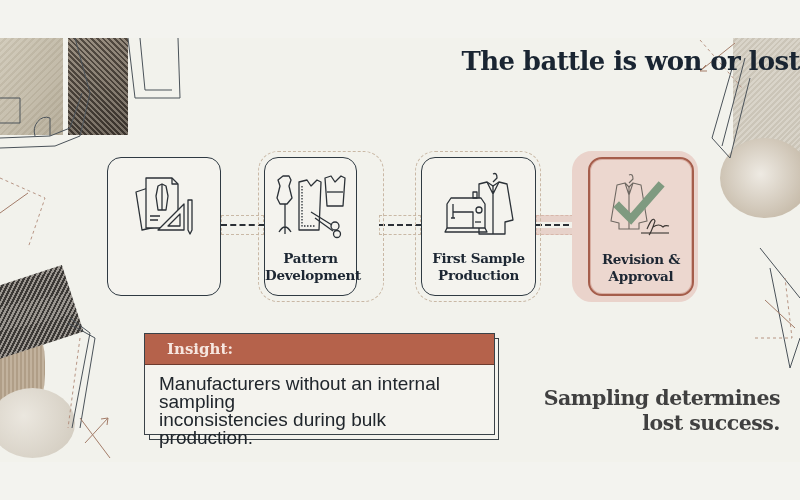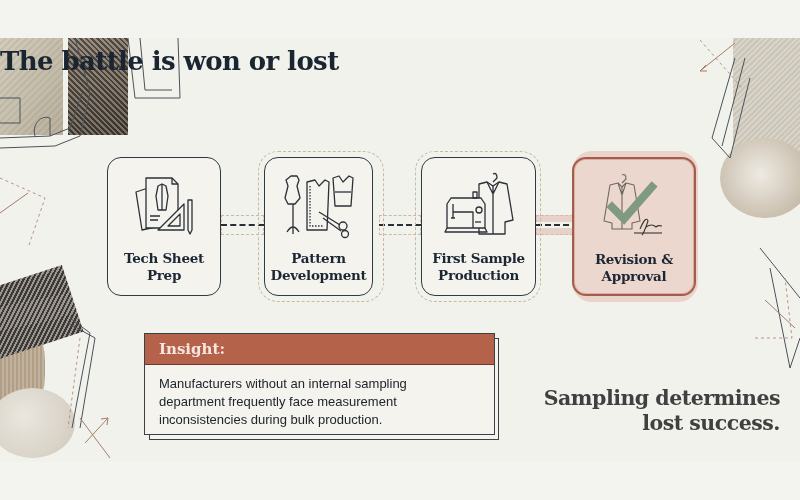--- a/index.html
+++ b/index.html
@@ -24,21 +24,21 @@
   .sw-fluff-l { left: -10px; top: 350px; width: 85px; height: 70px; border-radius: 50%;
     background: radial-gradient(circle at 40% 40%, #ebe7df, #cfc8bb); }
   .sw-twill-r { left: 733px; top: 0; width: 80px; height: 130px;
     background: repeating-linear-gradient(135deg,#d9d4c9 0 2px,#cbc5b8 2px 4px); }
   .sw-fluff-r { left: 720px; top: 100px; width: 90px; height: 80px; border-radius: 50%;
     background: radial-gradient(circle at 45% 45%, #eeeae3, #b9ab96); }
 
   .deco-svg { position: absolute; left: 0; top: 0; width: 800px; height: 424px; pointer-events: none; }
 
   
-  .title { position: absolute; left: 0; top: 7px; width: 800px; text-align: left;
+  .title { position: absolute; left: 0; top: 7px; width: 800px; text-align: right;
     font-family: "DejaVu Serif", serif; font-weight: bold; font-size: 26px; line-height: 33px;
     letter-spacing: -0.6px; color: #1a2532; }
   .title span { display: block; }
 
   
   .connector { position: absolute; height: 20px; top: 177px; }
   .connector .rail { position: absolute; left: 0; right: 0; height: 7px; border: 1px dashed #c9b9a6; }
   .connector .rail.top { top: 0; border-bottom: none; }
   .connector .rail.bot { bottom: 0; border-top: none; }
   .connector .line { position: absolute; left: 0; right: 0; top: 9px; border-top: 2px dashed #2a2f35; }
@@ -55,23 +55,23 @@
   .card .label { position: absolute; left: 0; right: 0; top: 92px; font-family: "DejaVu Serif", serif;
     font-weight: bold; font-size: 13.5px; line-height: 17px; letter-spacing: -0.3px; color: #1d2733; }
   .card .label span { display: block; }
 
   
   .insight-shadow { position: absolute; left: 149px; top: 300px; width: 350px; height: 102px;
     border: 1.5px solid #3a4248; background: #f4f3ee; }
   .insight { position: absolute; left: 144px; top: 295px; width: 351px; height: 102px;
     border: 1.5px solid #3a4248; background: #f4f3ee; }
   .insight-head { height: 31px; background: #b5624b; border-bottom: 1.5px solid #6d3a2d;
-    padding-left: 14px; font-family: "DejaVu Serif", serif; font-weight: bold; font-size: 15px;
+    padding-left: 22px; font-family: "DejaVu Serif", serif; font-weight: bold; font-size: 15px;
     line-height: 30px; color: #f6e6df; }
-  .insight-body { padding: 10px 14px 0 14px; font-family: "Liberation Sans", sans-serif; font-size: 13px;
+  .insight-body { padding: 10px 14px 0 14px; font-family: "Liberation Sans", sans-serif; font-size: 19px;
     line-height: 18px; color: #20262c; }
   .insight-body span { display: block; }
 
   
   .tagline { position: absolute; left: 520px; top: 348px; width: 260px; text-align: right;
     font-family: "DejaVu Serif", serif; font-weight: bold; font-size: 20.5px; line-height: 25px;
     letter-spacing: -0.5px; color: #404040; }
   .tagline span { display: block; }
 </style>
 </head>
@@ -149,27 +149,23 @@
         <path d="M18 8 L44 8 L50 14 L50 58 L18 58 Z" fill="#f4f3ee"></path>
         <path d="M44 8 L44 14 L50 14"></path>
         <path d="M30 16 L34 14 L38 16 L40 26 L38 40 L30 40 L28 26 Z"></path>
         <path d="M34 14 L34 40"></path>
         <path d="M22 46 L32 46 M22 50 L30 50"></path>
         <path d="M30 60 L56 34 L56 60 Z" fill="#f4f3ee"></path>
         <path d="M40 56 L52 44 L52 56 Z"></path>
         <path d="M60 30 L64 30 L64 60 L62 64 L60 60 Z" fill="#f4f3ee"></path>
       </g>
     </svg>
-    <div class="label">
-      <span>Tech Sheet</span>
-      <span>Prep</span>
-    </div>
-  </div>
-
-  <div class="card" style="left:264px; width:109px;">
+  </div>
+
+  <div class="card" style="left:264px; width:93px;">
     <svg class="icon" viewBox="0 0 72 72" style="width:80px;margin-left:-40px;">
       <g fill="none" stroke="#2b3137" stroke-width="1.3" stroke-linejoin="round">
         <path d="M8 6 L14 6 L16 10 L14 16 L17 28 L12 34 L5 34 L2 28 L5 16 L3 10 Z"></path>
         <path d="M10 34 L10 56 M4 62 Q10 52 16 62 M10 56 L10 64"></path>
         <path d="M24 12 L32 10 L36 16 L42 10 L46 12 L44 60 L24 60 Z" fill="#f4f3ee"></path>
         <path d="M27 16 L27 56 L41 56" stroke-dasharray="1.5 1.5"></path>
         <path d="M50 8 L56 6 L60 12 L66 6 L70 8 L68 36 L52 36 Z"></path>
         <path d="M52 22 L68 22"></path>
         <circle cx="60" cy="56" r="4"></circle>
           <circle cx="62" cy="64" r="3.5"></circle>
@@ -196,21 +192,21 @@
         <path d="M30 22 L34 22 L34 28 L30 28 Z"></path>
         <path d="M32 52 L38 52"></path>
       </g>
     </svg>
     <div class="label">
       <span>First Sample</span>
       <span>Production</span>
     </div>
   </div>
 
-  <div class="card accent" style="left:572px; width:124px;">
+  <div class="card accent" style="left:588px; width:106px;">
     <svg class="icon" viewBox="0 0 72 72" style="width:80px;margin-left:-40px;">
       <g fill="none" stroke="#6e6862" stroke-width="1.1" stroke-linejoin="round">
         <path d="M24 4 Q28 2 28 8 L24 12"></path>
         <path d="M12 14 L20 12 L24 16 L28 12 L36 14 L42 50 L34 52 L34 58 L14 58 L14 52 L6 50 Z"></path>
         <path d="M24 16 L24 58 M20 12 L24 24 L28 12"></path>
       </g>
       <path d="M14 36 L26 48 L54 16" fill="none" stroke="#7f9a80" stroke-width="8" stroke-linecap="square"></path>
       <g fill="none" stroke="#3a3532" stroke-width="1.1">
         <path d="M36 62 L64 62"></path>
         <path d="M42 58 Q48 44 50 50 Q46 62 44 64 M48 56 Q54 52 58 56 Q60 54 64 55"></path>
@@ -220,21 +216,20 @@
       <span>Revision &amp;</span>
       <span>Approval</span>
     </div>
   </div>
 
   <div class="insight-shadow"></div>
   <div class="insight">
     <div class="insight-head">Insight:</div>
     <div class="insight-body">
       <span>Manufacturers without an internal sampling</span>
-      <span>department frequently face measurement</span>
       <span>inconsistencies during bulk production.</span>
     </div>
   </div>
 
   <div class="tagline">
     <span>Sampling determines</span>
     <span>lost success.</span>
   </div>
 </div>
 

